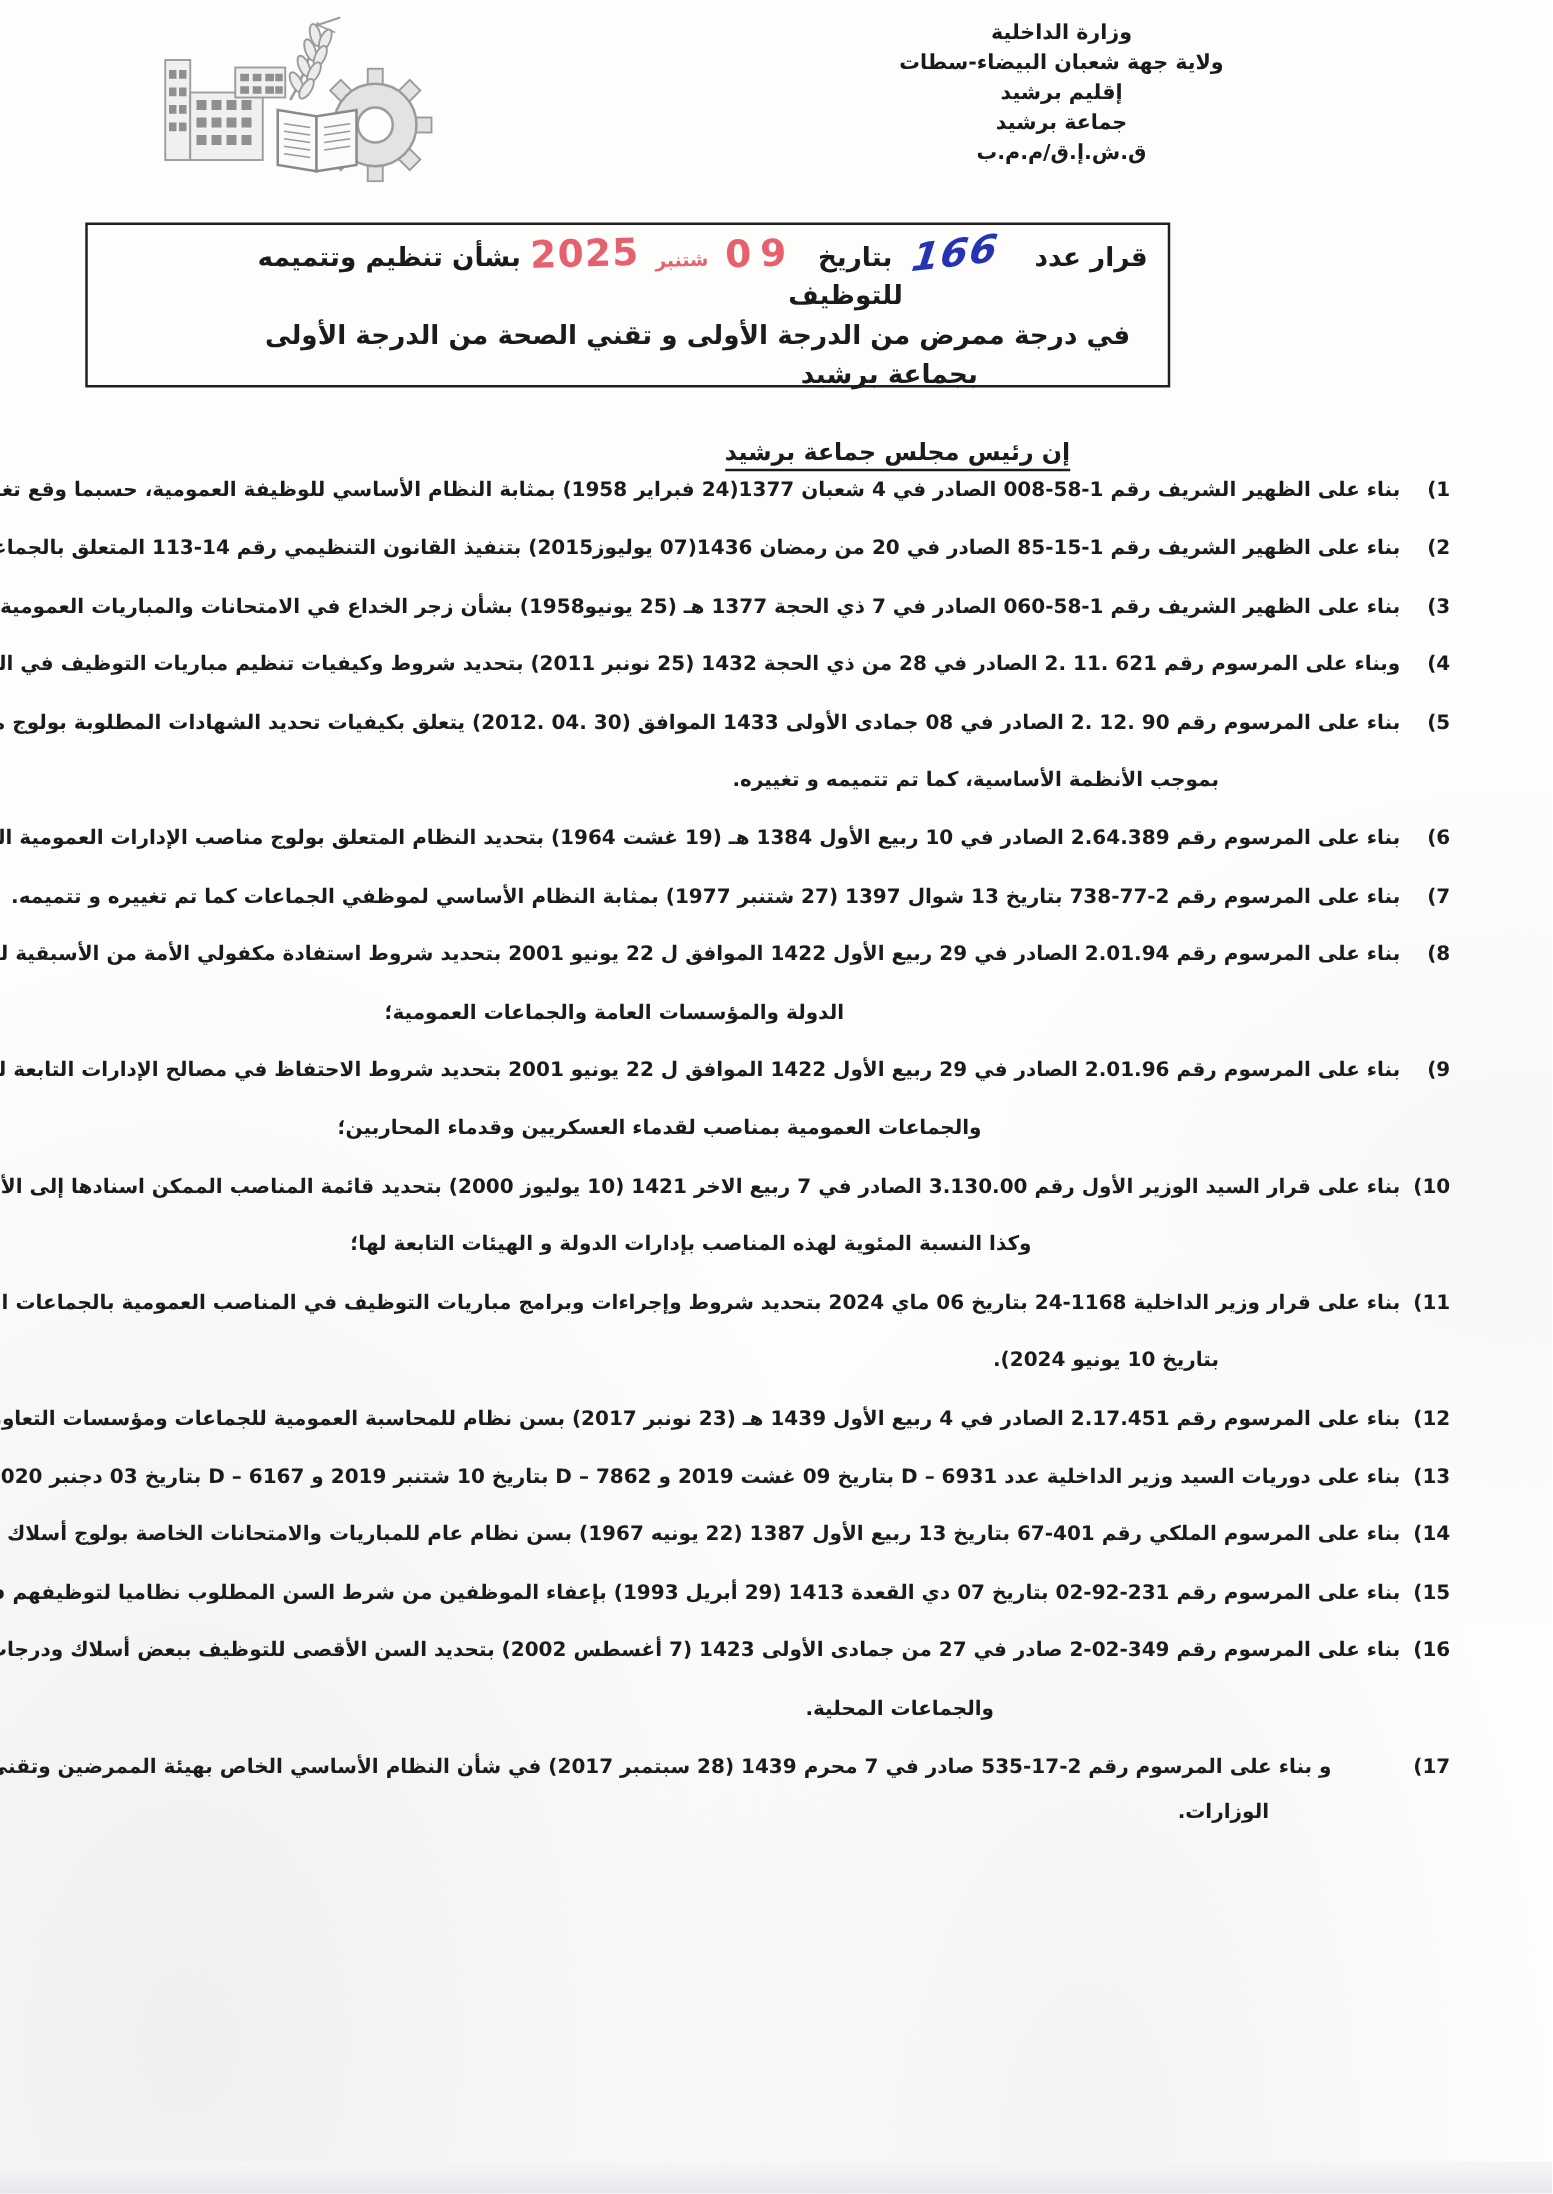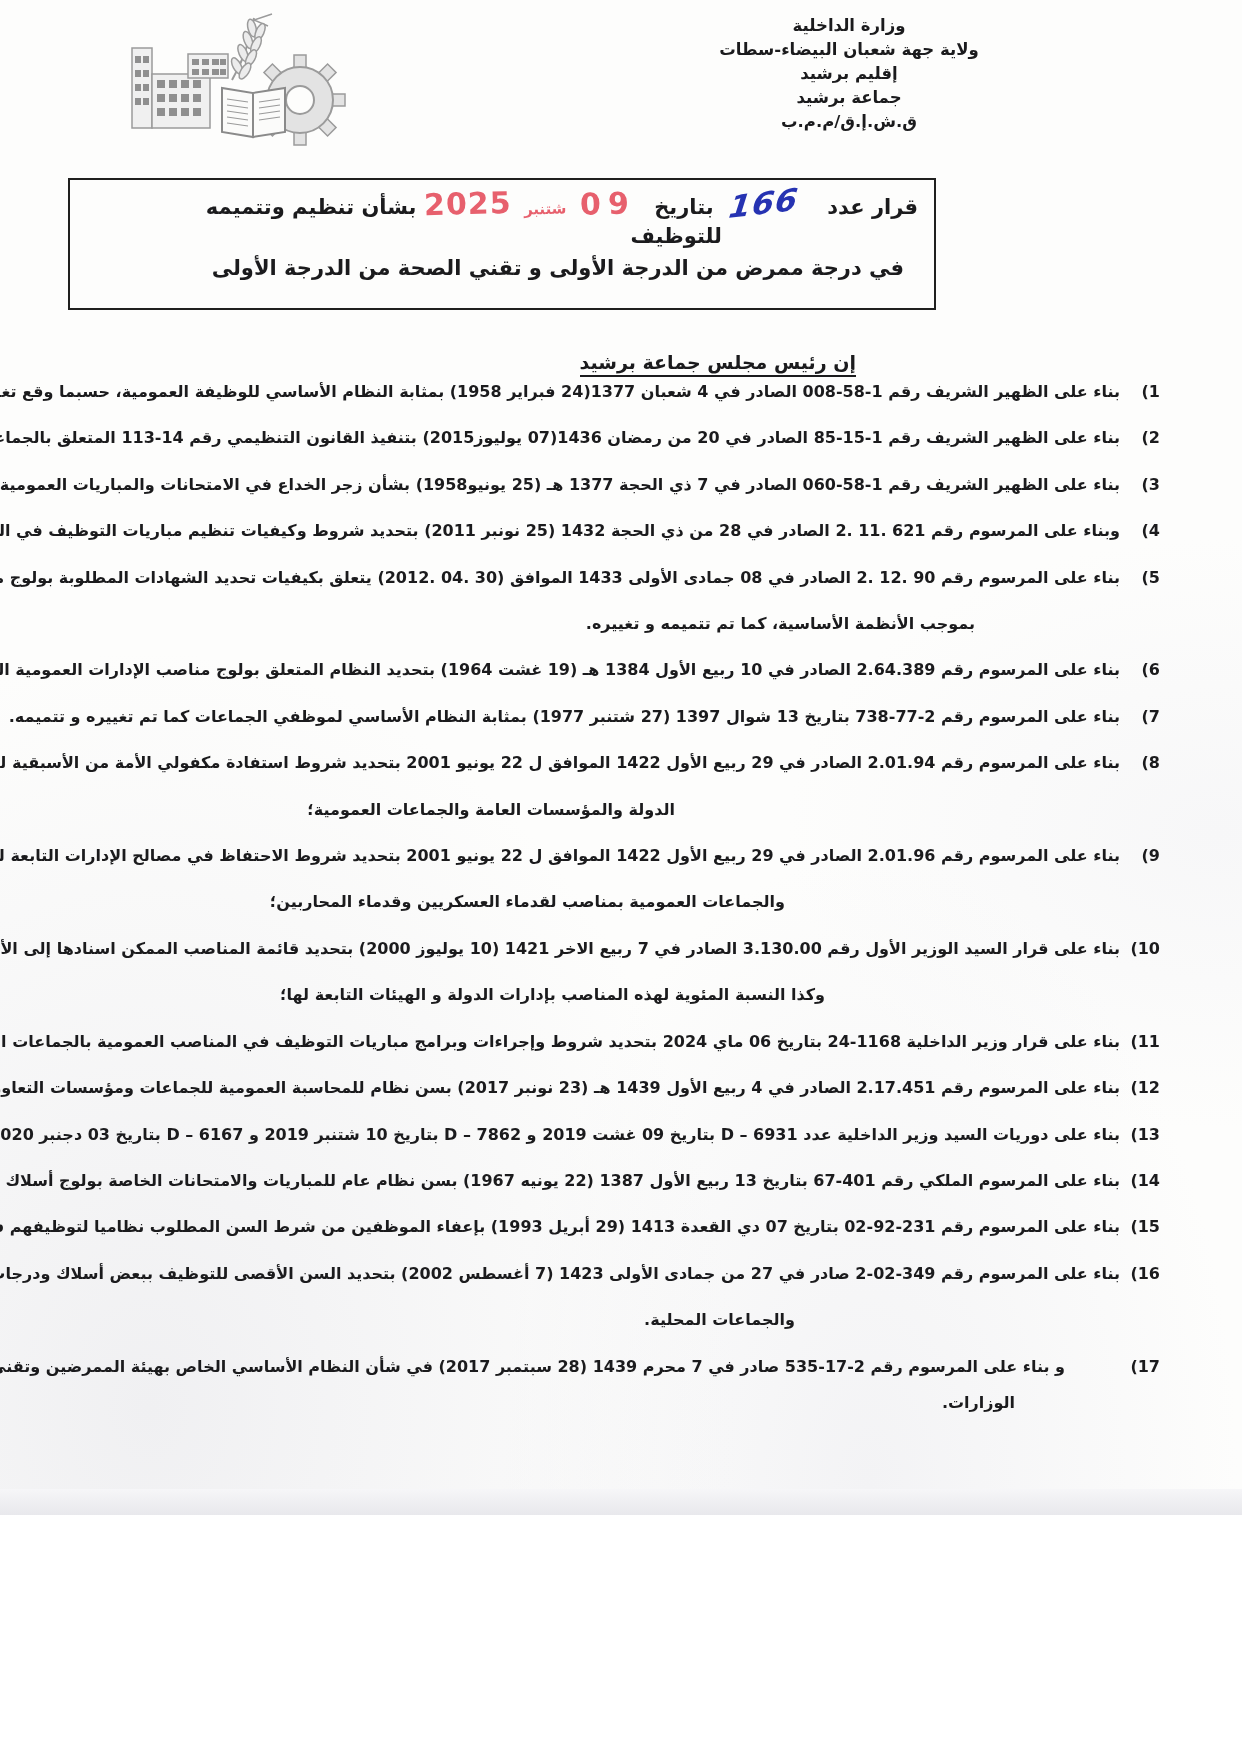--- a/index.html
+++ b/index.html
@@ -1,18 +1,18 @@
 <!DOCTYPE html>
 <html lang="ar" dir="rtl"><head>
 <meta charset="utf-8">
 <style>
   html,body{margin:0;padding:0;background:#ffffff;}
   .page{
     position:relative;
-    width:1242px;height:1515px;
+    width:1242px;height:1755px;
     margin:0 auto;
     background:#fdfdfc;
     background-image:
       radial-gradient(ellipse at 12% 93%, #f0f0f2 0%, rgba(240,240,242,0) 38%),
       radial-gradient(ellipse at 70% 98%, #f3f3f5 0%, rgba(243,243,245,0) 30%),
       radial-gradient(ellipse at 98% 55%, #f7f7f8 0%, rgba(247,247,248,0) 25%);
     overflow:hidden;
     direction:rtl;
     font-family:"DejaVu Sans", sans-serif;
     font-weight:700;
@@ -161,20 +161,21 @@
       <span class="box-prefix">قرار عدد</span>
       <span class="hand-number">166</span>
       <span class="date-label">بتاريخ</span>
       <span class="stamp stamp-day">09</span>
       <span class="stamp stamp-month">شتنبر</span>
       <span class="stamp stamp-year">2025</span>
       <span>بشأن تنظيم وتتميمه</span>
     </div>
     <div class="box-l2">للتوظيف</div>
     <div class="box-l3">في درجة ممرض من الدرجة الأولى و تقني الصحة من الدرجة الأولى</div>
+    <div class="box-l4">بجماعة برشيد</div>
   </div>
 
   <div class="salutation">إن رئيس مجلس جماعة برشيد</div>
 
   <div class="items" id="items">
       <div class="item">
         <span class="num">1)</span>
         <div class="lines">
           <div class="ln">بناء على الظهير الشريف رقم 1-58-008 الصادر في 4 شعبان 1377(24 فبراير 1958) بمثابة النظام الأساسي للوظيفة العمومية، حسبما وقع تغييره وتتميمه؛</div>
         </div>
@@ -234,20 +235,21 @@
         <span class="num">10)</span>
         <div class="lines">
           <div class="ln">بناء على قرار السيد الوزير الأول رقم 3.130.00 الصادر في 7 ربيع الاخر 1421 (10 يوليوز 2000) بتحديد قائمة المناصب الممكن اسنادها إلى الأشخاص المعاقين بالأولوية</div>
           <div class="ln cont" style="padding-right: 295px;">وكذا النسبة المئوية لهذه المناصب بإدارات الدولة و الهيئات التابعة لها؛</div>
         </div>
       </div>
       <div class="item">
         <span class="num">11)</span>
         <div class="lines">
           <div class="ln">بناء على قرار وزير الداخلية 1168-24 بتاريخ 06 ماي 2024 بتحديد شروط وإجراءات وبرامج مباريات التوظيف في المناصب العمومية بالجماعات الترابية (ج .ر.عدد 7307</div>
+          <div class="ln cont" style="padding-right: 145px;">بتاريخ 10 يونيو 2024).</div>
         </div>
       </div>
       <div class="item">
         <span class="num">12)</span>
         <div class="lines">
           <div class="ln">بناء على المرسوم رقم 2.17.451 الصادر في 4 ربيع الأول 1439 هـ (23 نونبر 2017) بسن نظام للمحاسبة العمومية للجماعات ومؤسسات التعاون بين الجماعات؛</div>
         </div>
       </div>
       <div class="item">
         <span class="num">13)</span>

